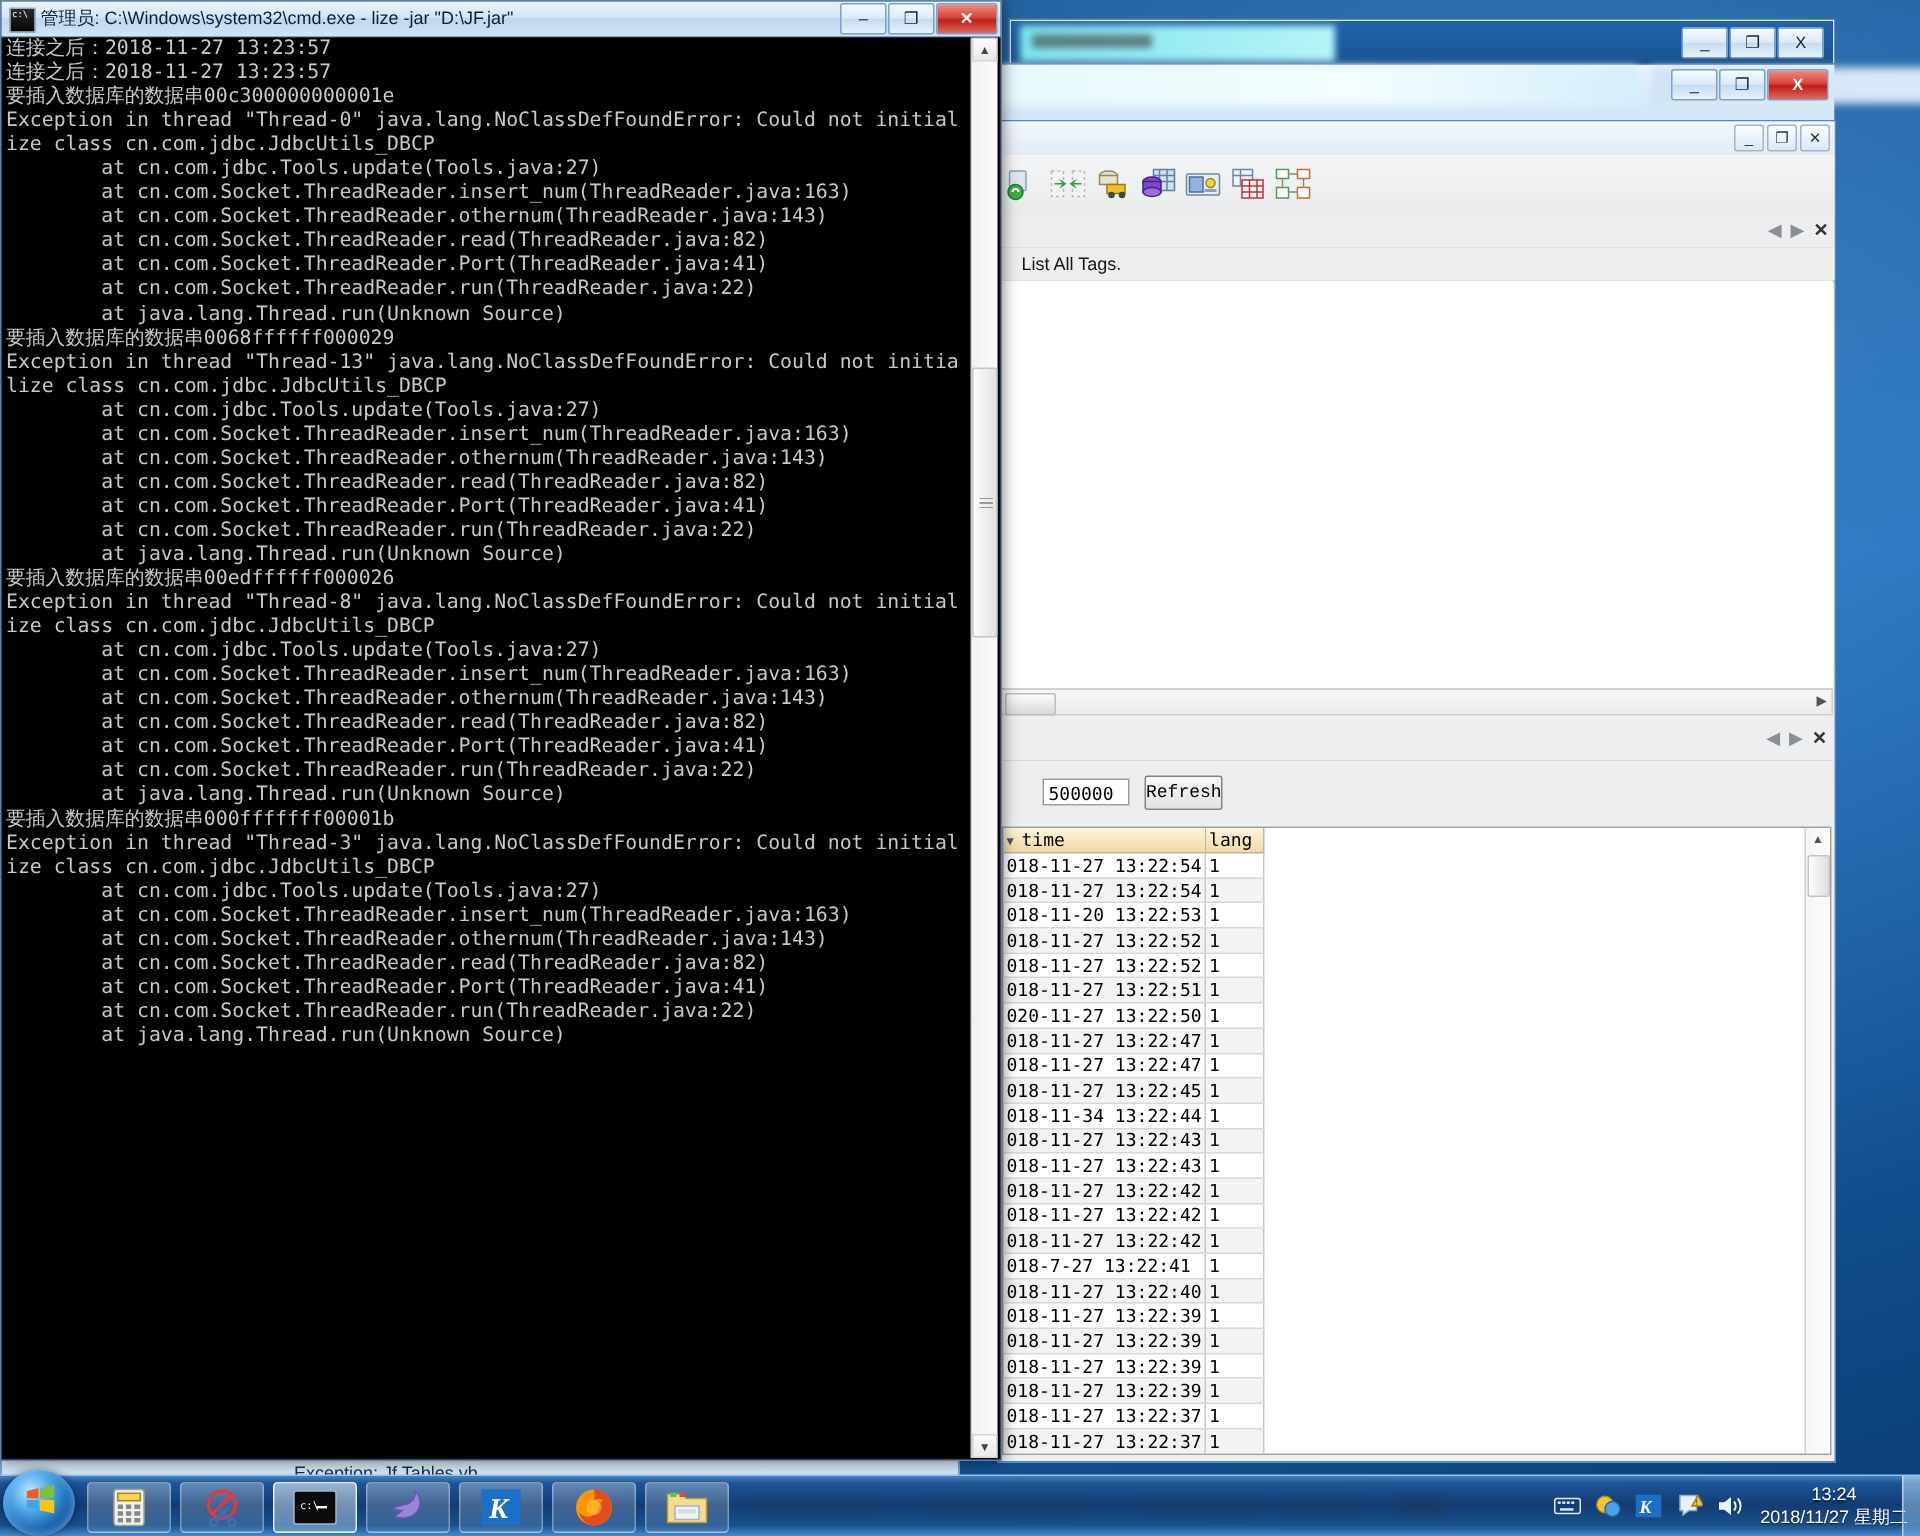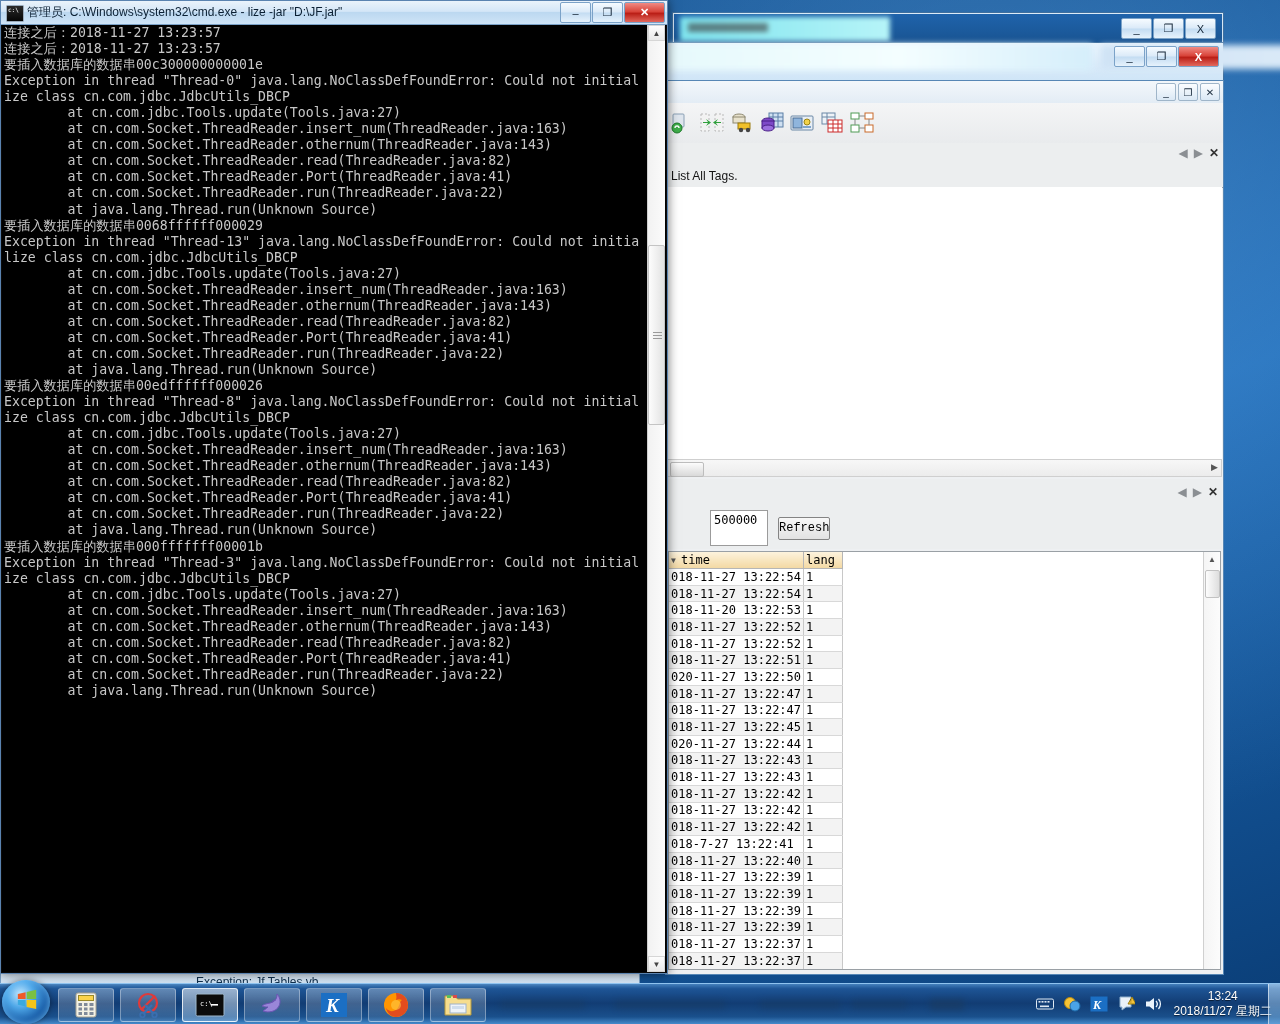--- a/index.html
+++ b/index.html
@@ -78,34 +78,34 @@
     background:linear-gradient(to bottom,#f4f5f6,#e9ebed);border-bottom:1px solid #c9ccd0;
     display:flex;align-items:center;padding-left:4px;gap:6px;}
   .tbicon{width:24px;height:24px;position:relative;display:inline-block;}
   #app-tabstrip{position:absolute;left:0;top:62px;right:0;height:22px;
     background:#eceeef;border-bottom:1px solid #b9bdc1;}
   .tabnav{position:absolute;right:4px;top:3px;display:flex;gap:6px;align-items:center;
     font-size:12px;color:#8b8f93;}
   .tabnav .x{color:#333;font-weight:bold;font-size:12px;}
   #app-status-line{position:absolute;left:0;top:84px;right:0;height:22px;
     background:#eceeef;border-bottom:1px solid #9aa0a5;
-    display:flex;align-items:center;padding-left:5px;font-size:12px;color:#141414;}
+    display:flex;align-items:center;padding-left:15px;font-size:12px;color:#141414;}
   #app-whitearea{position:absolute;left:1px;top:106px;right:1px;height:272px;background:#fff;border-bottom:1px solid #a8acb0;}
   #app-hscroll{position:absolute;left:1px;top:378px;right:1px;height:18px;
     background:linear-gradient(to bottom,#f7f7f7,#ececec);border:1px solid #cfcfcf;box-sizing:border-box;}
   #app-hthumb{position:absolute;left:2px;top:2px;width:32px;height:13px;
     background:linear-gradient(to bottom,#fcfcfc,#d9d9d9);border:1px solid #bdbdbd;border-radius:2px;}
   #app-hscroll-arrow{position:absolute;right:3px;top:2px;font-size:9px;color:#555;}
   #app-tabstrip2{position:absolute;left:1px;top:398px;right:1px;height:28px;
     background:#eceeef;border-bottom:1px solid #9aa0a5;}
   #app-controlbar{position:absolute;left:1px;top:426px;right:1px;height:42px;
     background:#eceeef;display:flex;align-items:center;padding-left:28px;gap:10px;}
-  #count-input{width:58px;height:36px;border:1px solid #9b9b9b;background:#fff;
+  #count-input{width:58px;height:18px;border:1px solid #9b9b9b;background:#fff;
     font-family:"DejaVu Sans Mono","Liberation Mono",monospace;font-size:12px;color:#000;
-    padding:1px 3px;box-sizing:border-box;line-height:16px;margin-left:15px;}
+    padding:1px 3px;box-sizing:border-box;line-height:16px;}
   #refresh-btn{height:21px;padding:0 0;border:1px solid #848484;border-radius:2px;
     background:linear-gradient(to bottom,#f8f8f8,#e2e2e2);
     font-family:Liberation Mono, monospace;font-size:12px;color:#000;
     display:flex;align-items:center;}
 
   
   #table-wrap{position:absolute;left:2px;top:470px;right:2px;bottom:4px;background:#fff;
     border:1px solid #9aa0a5;box-sizing:border-box;overflow:hidden;}
   #grid{position:absolute;left:0;top:0;width:546px;height:100%;}
   table{border-collapse:collapse;font-family:"DejaVu Sans Mono","Liberation Mono",monospace;font-size:12px;}
@@ -348,21 +348,21 @@
               <td>018-11-27 13:22:47</td>
               <td>1</td>
               <td id="td-filler" style="border-right: none; border-bottom: none; background: rgb(255, 255, 255);"></td>
             </tr>
             <tr class="alt">
               <td>018-11-27 13:22:45</td>
               <td>1</td>
               <td id="td-filler" style="border-right: none; border-bottom: none; background: rgb(255, 255, 255);"></td>
             </tr>
             <tr>
-              <td>020-11-27 13:22:44</td>
+              <td>018-11-34 13:22:44</td>
               <td>1</td>
               <td id="td-filler" style="border-right: none; border-bottom: none; background: rgb(255, 255, 255);"></td>
             </tr>
             <tr class="alt">
               <td>018-11-27 13:22:43</td>
               <td>1</td>
               <td id="td-filler" style="border-right: none; border-bottom: none; background: rgb(255, 255, 255);"></td>
             </tr>
             <tr>
               <td>018-11-27 13:22:43</td>

